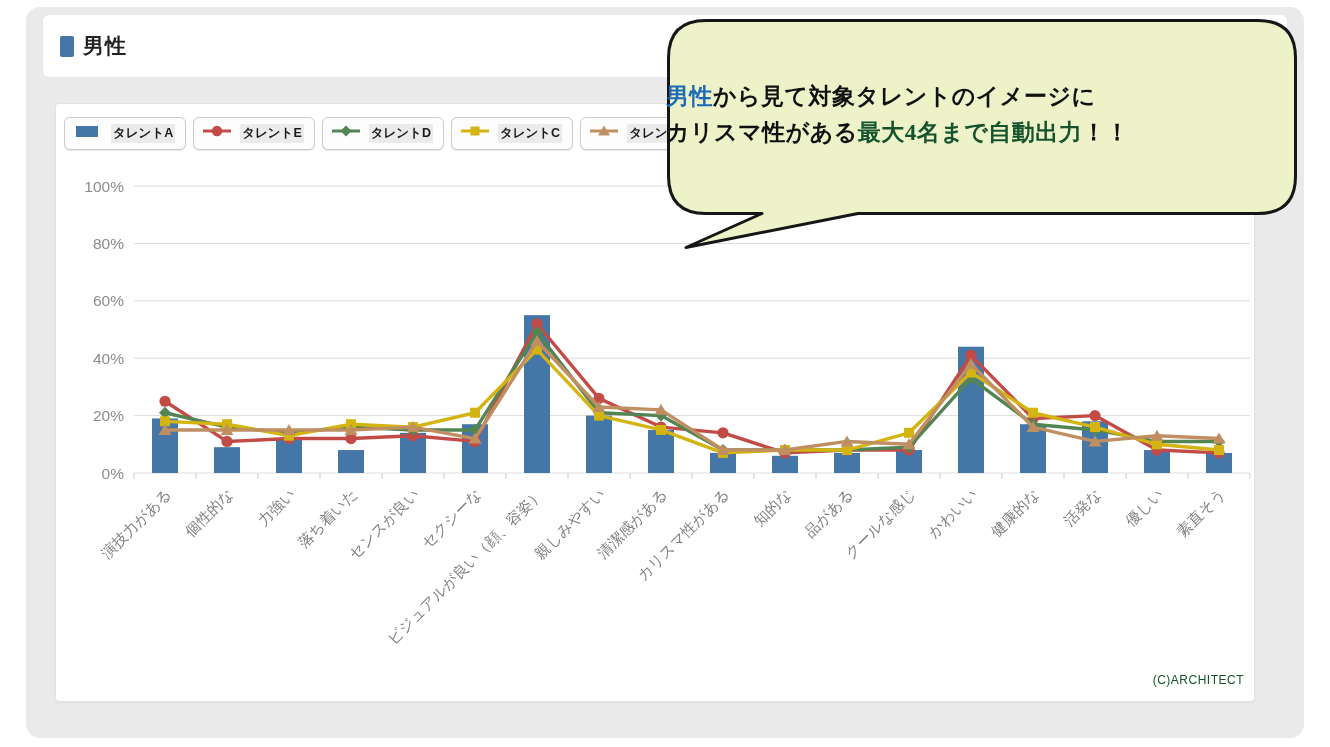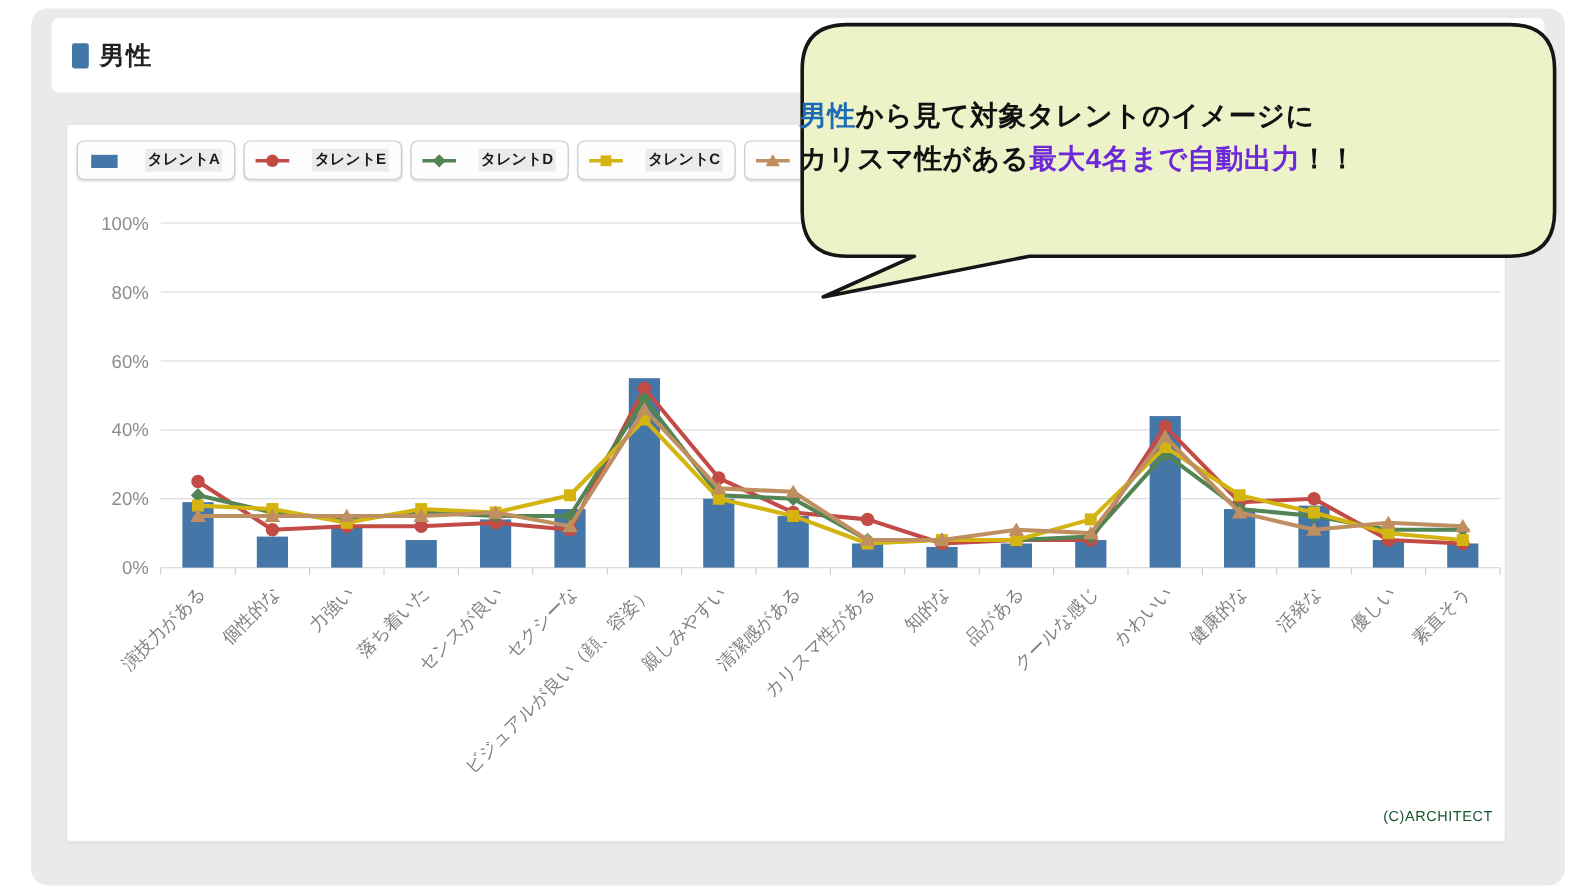--- a/index.html
+++ b/index.html
@@ -9,21 +9,21 @@
                 background:#eaeaea; border-radius:14px; }
   .header-strip { position:absolute; left:17px; top:8px; width:1244px; height:62px;
                   background:#ffffff; border-radius:6px; display:flex; align-items:center; }
   .title-bullet { display:inline-block; width:14px; height:21px; margin-left:17px;
                   border-radius:2px; }
   .page-title { font-size:21px; font-weight:bold; color:#222222; margin-left:9px; letter-spacing:1px; }
   .chart-card { position:absolute; left:29px; top:96px; width:1200px; height:599px;
                 background:#ffffff; border:1px solid #e2e2e2; border-radius:4px;
                 box-shadow:0 1px 2px rgba(0,0,0,0.04); }
   .legend-row { position:absolute; left:8px; top:13px; display:flex; gap:7px; }
-  .legend-pill { display:inline-flex; align-items:center; gap:18px; background:#fdfdfd;
+  .legend-pill { display:inline-flex; gap:8px; background:#fdfdfd;
                  border:1px solid #cccccc; border-radius:6px; padding:6px 10px 6px 8px;
                  box-shadow:0 1px 1px rgba(0,0,0,0.10); cursor:pointer; }
   .legend-pill .lbl { font-size:12.5px; font-weight:600; color:#1a1a1a;
                       background:#ebebeb; padding:1px 2px; white-space:nowrap; }
   .legend-pill svg { display:block; }
   #chart { position:absolute; left:0; top:0; }
   #chart text { font-family:"Liberation Sans","DejaVu Sans",sans-serif; }
   .copyright { position:absolute; right:10px; bottom:14px; font-size:12px; color:#14532d;
                letter-spacing:0.5px; }
   .bubble { position:absolute; left:666px; top:18px; width:632px; height:232px; z-index:5; }
@@ -231,15 +231,15 @@
   </div>
 
 </div>
 
 <div class="bubble">
   <svg width="632" height="232" viewBox="0 0 632 232">
     <path id="bubble-path" stroke-width="3" stroke-linejoin="round" d="M40,2.5 H592 Q629.5,2.5 629.5,40 V158 Q629.5,195.5 592,195.5 H192 L20,229.5 L96,195.5 H40 Q2.5,195.5 2.5,158 V40 Q2.5,2.5 40,2.5 Z" fill="#edf2c8" stroke="#161616"></path>
   </svg>
   <div class="bubble-text">
     <div><span id="b1" style="color: rgb(28, 107, 181);">男性</span><span>から見て対象タレントのイメージに</span></div>
-    <div><span>カリスマ性がある</span><span id="b2" style="color: #6d28d9;">最大4名まで自動出力</span><span>！！</span></div>
+    <div><span>カリスマ性がある</span><span id="b2" style="color: #14532d; font-family: Liberation Serif, serif;">最大4名まで自動出力</span><span>！！</span></div>
   </div>
 </div>
 
 </body></html>

